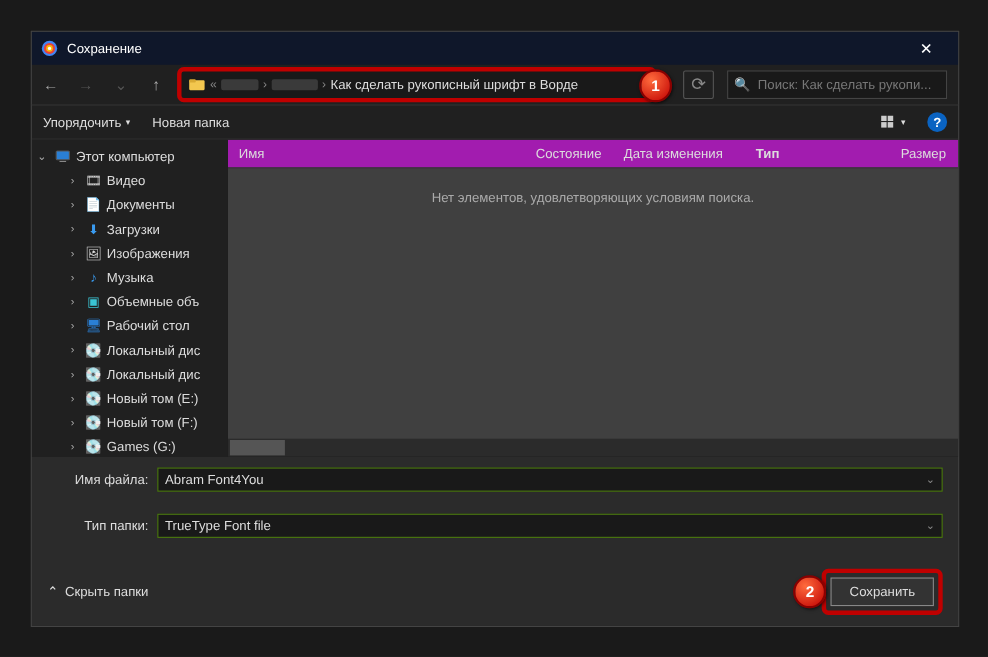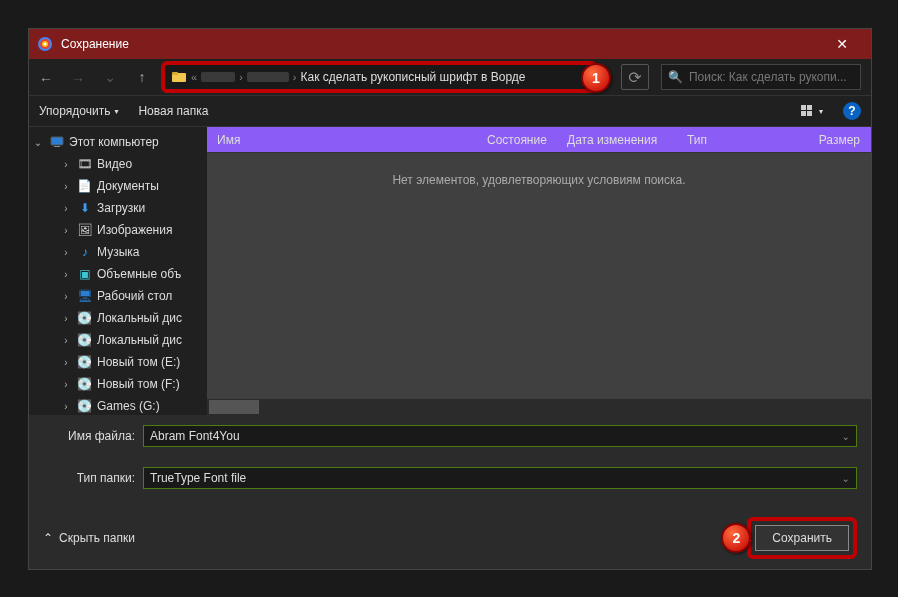--- a/index.html
+++ b/index.html
@@ -1,18 +1,18 @@
 <!DOCTYPE html>
 <html><head>
 <meta charset="utf-8">
 <style>
 * { box-sizing: border-box; margin: 0; padding: 0; font-family: "Segoe UI", Tahoma, sans-serif; }
 body { background: #1a1a1a; width: 898px; height: 597px; overflow: hidden; position: relative; }
 .window { position: absolute; left: 28px; top: 28px; width: 844px; height: 542px; background: #2b2b2b; border: 1px solid #444; display: flex; flex-direction: column; }
-.titlebar { height: 30px; background: #7f1d1d; display: flex; align-items: center; padding: 15px 8px; color: #fff; }
+.titlebar { height: 30px; background: #0f172a; display: flex; align-items: center; padding: 15px 8px; color: #fff; }
 .titlebar .app-icon { width: 16px; height: 16px; display:inline-block; margin-right: 8px; }
 .titlebar .title { font-size: 12px; flex: 1; }
 .titlebar .close { width: 42px; height: 30px; display: flex; align-items: center; justify-content: center; color: #fff; font-size: 14px; }
 .navbar { height: 36px; background: #202020; display: flex; align-items: center; padding: 0 4px; gap: 6px; }
 .nav-arrow { width: 26px; height: 26px; color: #aaa; display: flex; align-items: center; justify-content: center; font-size: 14px; }
 .nav-disabled { color: #555; }
 .address-wrap { flex: 1; display: flex; align-items: center; border: 4px solid #c00000; border-radius: 6px; height: 32px; background: #191919; padding: 0 6px; position: relative; }
 .address-wrap .folder-icon { width: 16px; height: 16px; }
 .address-wrap .sep { color: #888; font-size: 11px; margin: 0 4px; }
 .address-wrap .crumb { color: #ddd; font-size: 12px; }
@@ -28,23 +28,23 @@
 .toolbar .help { width:18px; height:18px; border-radius:50%; background:#0a63c2; color:#fff; display:flex; align-items:center; justify-content:center; font-size:12px; font-weight:bold;}
 .body { flex:1; display:flex; background:#191919; overflow:hidden; }
 .sidebar { width: 178px; background:#202020; overflow-y:auto; padding: 4px 0; position:relative;}
 .sidebar::-webkit-scrollbar{width:14px;} .sidebar::-webkit-scrollbar-track{background:#2b2b2b;} .sidebar::-webkit-scrollbar-thumb{background:#555;}
 .tree-item { display:flex; align-items:center; height:22px; padding-left: 8px; color:#ddd; font-size:12px; gap:4px; white-space:nowrap; overflow:hidden;}
 .tree-item.root { padding-left: 2px; }
 .tree-item .expand { width:14px; color:#aaa; font-size:10px; text-align:center;}
 .tree-item .ico { width:16px; height:16px; display:inline-flex; align-items:center; justify-content:center; font-size:12px;}
 .tree-item.child { padding-left: 30px; }
 .main { flex:1; display:flex; flex-direction:column; position:relative;}
-.col-headers { height:26px; background:#8b5cf6; display:flex; align-items:center; border-bottom:1px solid #333; color:#ddd; font-size:12px;}
+.col-headers { height:26px; background:#a21caf; display:flex; align-items:center; border-bottom:1px solid #333; color:#ddd; font-size:12px;}
 .col-headers .col { padding: 0 10px; border-right:1px solid transparent; }
-.col-name{width:270px;} .col-state{width:80px;} .col-date{width:120px;} .col-type{width:110px;} .col-size{flex:1; text-align:right;}
+.col-name{width:270px;} .col-state{width:80px;} .col-date{width:120px;} .col-type{width:110px;font-weight:bold;} .col-size{flex:1; text-align:right;}
 .content { flex:1; display:flex; align-items:flex-start; justify-content:center; padding-top:20px; color:#aaa; font-size:12px; background:#404040;}
 .hscroll { height:16px; background:#2b2b2b; display:flex; align-items:center;}
 .hscroll .thumb { width:50px; height:14px; background:#555; margin-left:2px;}
 .footer { background:#2b2b2b; padding: 10px 14px; display:flex; flex-direction:column; gap:20px;}
 .field-row { display:flex; align-items:center; gap:8px; }
 .field-row label { width: 92px; text-align:right; color:#ddd; font-size:12px;}
 .field-row .input { flex:1; height:22px; background:#191919; border:1px solid #4d7c0f; color:#ddd; font-size:12px; padding:0 6px; display:flex; align-items:center; justify-content:space-between;}
 .field-row .input .chev { color:#888; font-size:10px;}
 .action-row { display:flex; align-items:center; padding-top:8px; gap:10px; position:relative;}
 .action-row .hide-area{ display:flex; align-items:center; gap:6px; color:#ddd; font-size:12px;}

